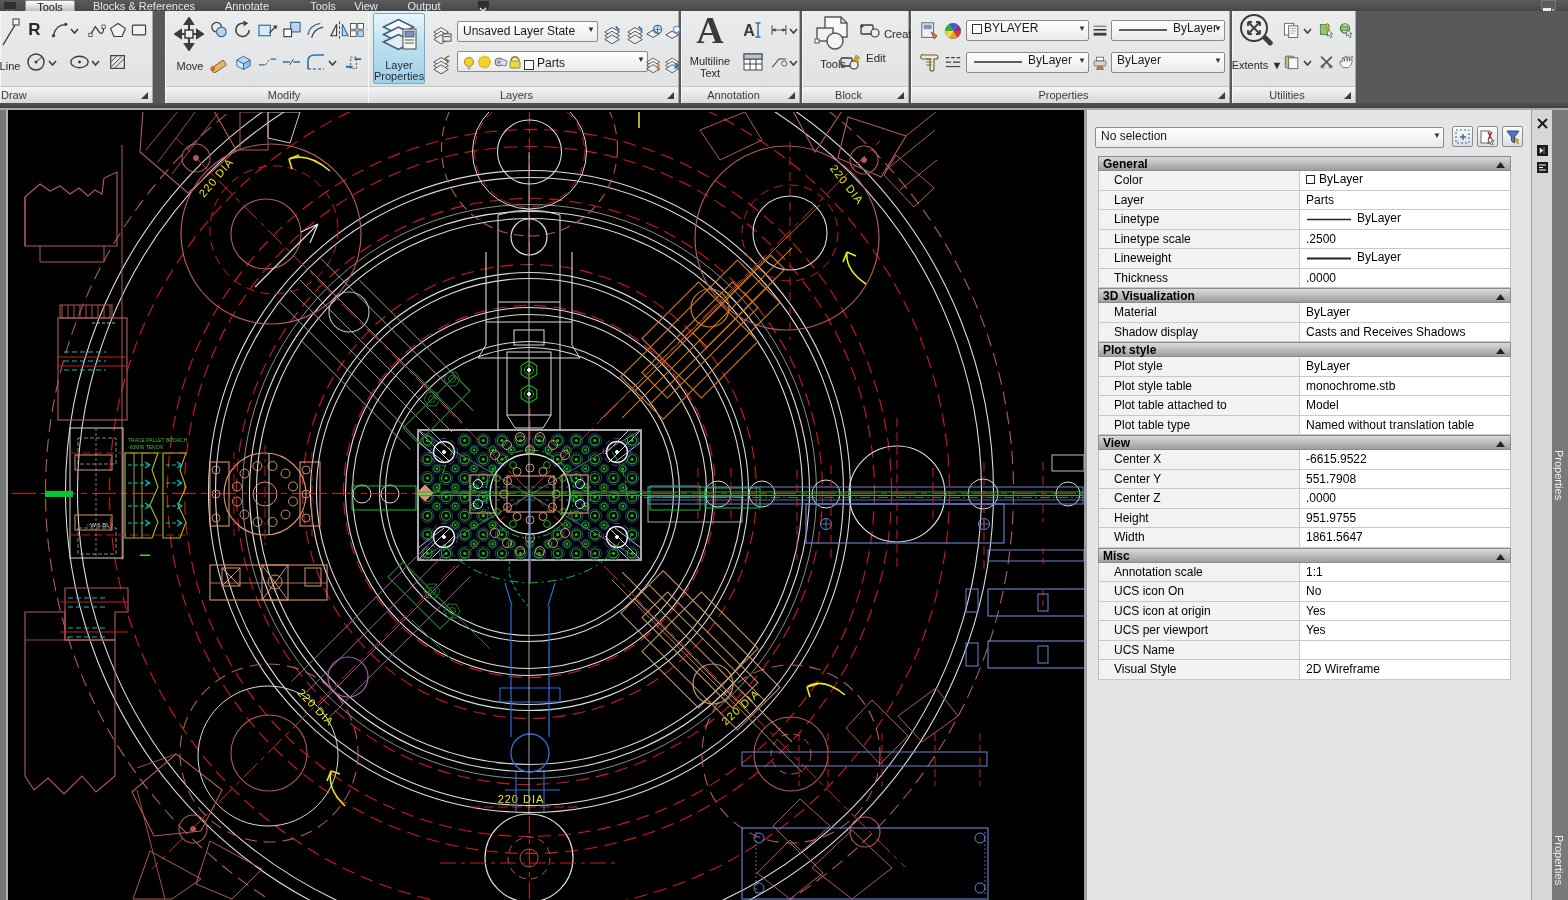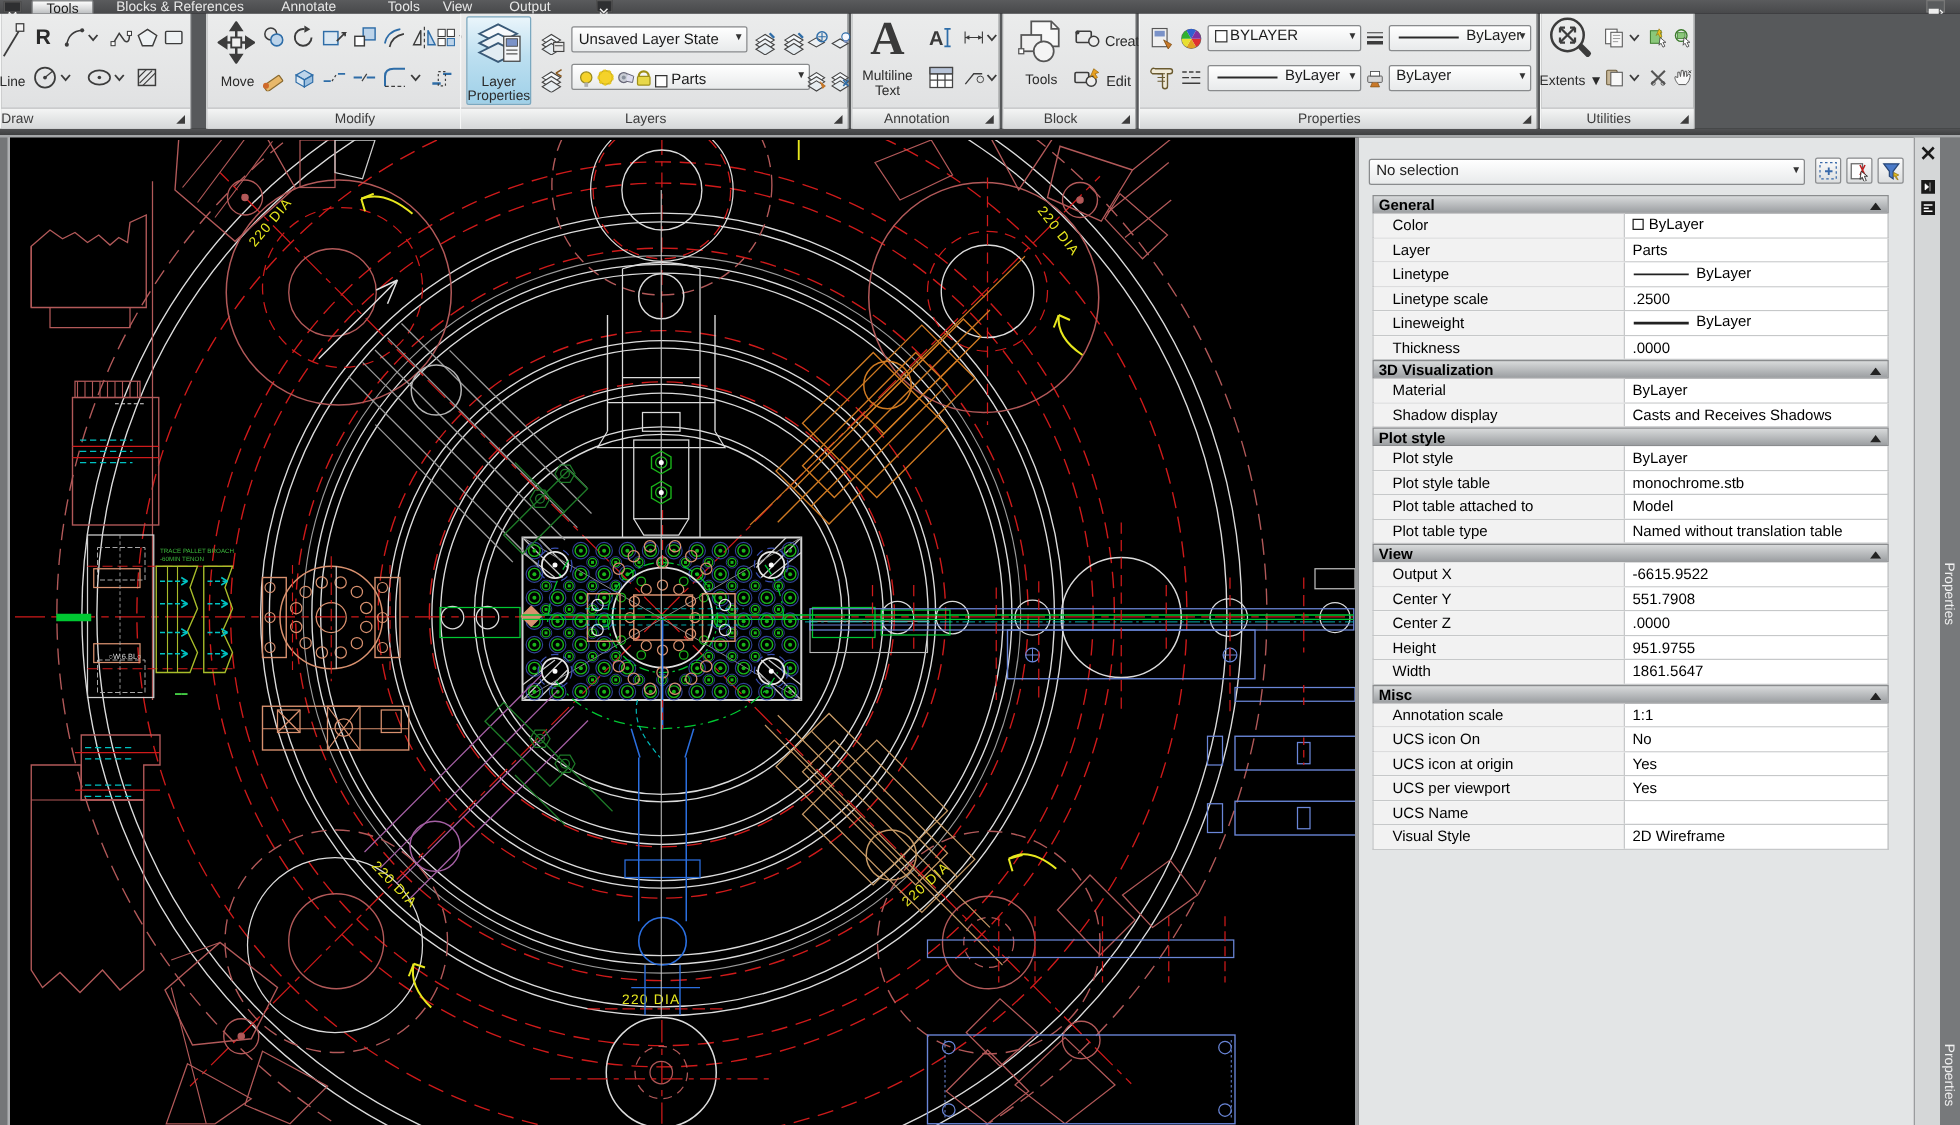--- a/index.html
+++ b/index.html
@@ -1098,21 +1098,21 @@
         </svg></div>
       <div class="blbl" style="left:-8px;top:47px;width:76px">Tools</div>
       <div style="position:absolute;left:56px;top:9px;display:flex;align-items:flex-end">
         <svg width="24" height="20" viewBox="0 0 24 20">
           <rect x="2" y="5" width="12" height="9" rx="1" fill="none" stroke="#3c3c3c" stroke-width="1.3"></rect>
           <circle cx="16" cy="13" r="4" fill="#eee" stroke="#3c3c3c" stroke-width="1.2"></circle>
           <circle cx="3" cy="6" r="1.6" fill="#3c3c3c"></circle>
         </svg>
         <span style="font-size:11.5px;color:#2a2a2a;margin-left:1px;letter-spacing:-0.2px">Create</span>
       </div>
-      <div style="position:absolute;left:55px;top:41px;display:flex;align-items:flex-end">
+      <div style="position:absolute;left:36px;top:41px;display:flex;align-items:flex-start">
         <svg width="24" height="20" viewBox="0 0 24 20">
           <rect x="2" y="6" width="11" height="8" rx="1" fill="none" stroke="#3c3c3c" stroke-width="1.3"></rect>
           <circle cx="15" cy="13" r="4" fill="#eee" stroke="#3c3c3c" stroke-width="1.2"></circle>
           <path d="M17,3 l4,3 -3,1 2,3 -2,1 -2,-3 -2,2 z" fill="#e8a020" stroke="#9a6a10" stroke-width="0.6"></path>
         </svg>
         <span style="font-size:11.5px;color:#2a2a2a;margin-left:3px">Edit</span>
       </div>
       <div class="ptitle">
         <span style="position:absolute;left:0;right:14px;text-align:center">Block</span>
         <svg class="ptri" width="9" height="9" viewBox="0 0 9 9">
@@ -1340,21 +1340,21 @@
         <div class="pval">Model</div>
       </div>
       <div class="prow" style="top:305.5px;height:19.5px">
         <div class="plbl">Plot table type</div>
         <div class="pval">Named without translation table</div>
       </div>
       <div class="phdr" style="top:325.0px"><span>View</span><svg width="9" height="6" viewBox="0 0 9 6" style="position:absolute;right:5px;top:5px">
           <path d="M0,6 L4.5,0 L9,6 Z" fill="#222"></path>
         </svg></div>
       <div class="prow" style="top:340.0px;height:19.5px">
-        <div class="plbl">Output X</div>
+        <div class="plbl">Center X</div>
         <div class="pval">-6615.9522</div>
       </div>
       <div class="prow" style="top:359.5px;height:19.5px">
         <div class="plbl">Center Y</div>
         <div class="pval">551.7908</div>
       </div>
       <div class="prow" style="top:379.0px;height:19.5px">
         <div class="plbl">Center Z</div>
         <div class="pval">.0000</div>
       </div>

